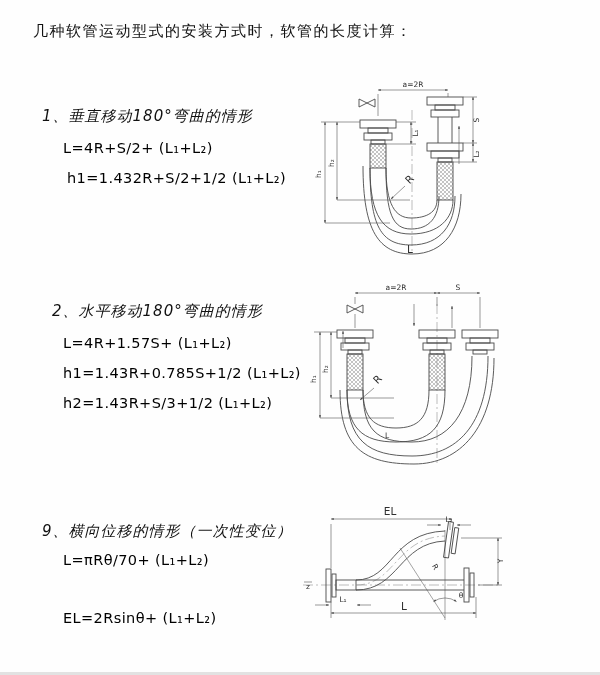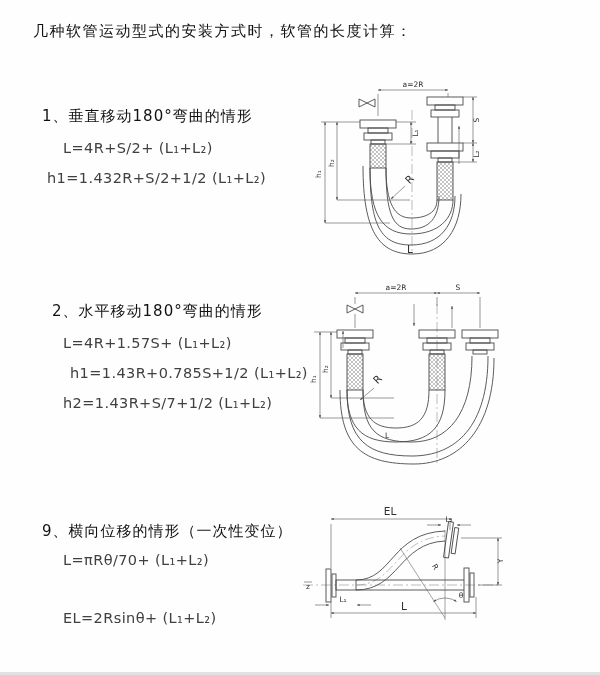--- a/index.html
+++ b/index.html
@@ -1,22 +1,22 @@
 <!DOCTYPE html>
 <html><head>
 <meta charset="utf-8">
 <style>
   html,body{margin:0;padding:0;background:#ffffff;}
   .page{
     position:relative;width:600px;height:675px;background:#fefefe;overflow:hidden;
     font-family:"DejaVu Sans","Liberation Sans",sans-serif;color:#1b1b1b;
   }
   .title{position:absolute;left:33px;top:22px;font-size:15px;letter-spacing:1.5px;color:#111;}
-  .sec-heading{position:absolute;font-size:15px;letter-spacing:1px;color:#111;white-space:pre;}
-  .formula{position:absolute;font-size:14.5px;letter-spacing:.4px;color:#404040;white-space:pre;}
+  .sec-heading{position:absolute;font-size:15px;letter-spacing:1px;color:#111;white-space:pre;font-style:italic;}
+  .formula{position:absolute;font-size:14.5px;letter-spacing:.4px;color:#000000;white-space:pre;}
   .diag{position:absolute;}
   .dlbl text{font-family:"DejaVu Sans",sans-serif;font-size:7.5px;fill:#2e2e2e;}
   .dlbl text.big{font-size:10.5px;}
   .bottom-edge{position:absolute;left:0;bottom:0;width:600px;height:3px;background:#e2e2e2;}
 </style>
 </head>
 <body>
 
 <div class="page">
 
@@ -28,21 +28,21 @@
       <marker id="arw" viewBox="0 0 10 10" refX="10" refY="5" markerWidth="9" markerHeight="4.5" orient="auto-start-reverse">
         <path d="M0,1 L10,5 L0,9 Z" fill="#4a4a4a"></path>
       </marker>
     </defs>
   </svg>
 
   <div class="title">几种软管运动型式的安装方式时，软管的长度计算：</div>
 
   <div class="sec-heading" style="left:42px;top:107px">1、垂直移动180°弯曲的情形</div>
   <div class="formula" style="left:63px;top:140px">L=4R+S/2+ (L₁+L₂)</div>
-  <div class="formula" style="left:47px;top:170px">h1=1.432R+S/2+1/2 (L₁+L₂)</div>
+  <div class="formula" style="left:67px;top:170px">h1=1.432R+S/2+1/2 (L₁+L₂)</div>
 
   <svg class="diag" style="left:315px;top:66px" width="275" height="196" viewBox="0 0 275 196">
     <g stroke="#4a4a4a" fill="none" stroke-width="0.9">
       <path d="M97,44 V186" stroke="#909090" stroke-width="0.6" stroke-dasharray="10 3 2 3"></path>
       <g>
         <path d="M55,102 C55,150 68,168 96,168 C124,168 138,152 138,134"></path>
         <path d="M71,102 C71,138 80,152 96,152 C112,152 122,146 122,134"></path>
         <path d="M55,102 C55,160 66,179 96,179 C126,179 140,158 140,130"></path>
         <path d="M71,102 C71,148 78,163 96,163 C114,163 124,152 124,130"></path>
         <path d="M48,100 C48,165 64,188 97,188 C130,188 146,162 146,128"></path>
@@ -89,22 +89,22 @@
       <text transform="rotate(-90 164 88)" x="164" y="88" text-anchor="middle">L₂</text>
       <text transform="rotate(-90 19 97)" x="19" y="97" text-anchor="middle">h₂</text>
       <text transform="rotate(-90 6 108)" x="6" y="108" text-anchor="middle">h₁</text>
       <text class="big" transform="rotate(-45 97 116)" x="97" y="116" text-anchor="middle">R</text>
       <text class="big" x="95" y="187" text-anchor="middle">L</text>
     </g>
   </svg>
 
   <div class="sec-heading" style="left:52px;top:302px">2、水平移动180°弯曲的情形</div>
   <div class="formula" style="left:63px;top:335px">L=4R+1.57S+ (L₁+L₂)</div>
-  <div class="formula" style="left:70px;top:365px">h1=1.43R+0.785S+1/2 (L₁+L₂)</div>
-  <div class="formula" style="left:63px;top:395px">h2=1.43R+S/7+1/2 (L₁+L₂)</div>
+  <div class="formula" style="left:63px;top:365px">h1=1.43R+0.785S+1/2 (L₁+L₂)</div>
+  <div class="formula" style="left:63px;top:395px">h2=1.43R+S/3+1/2 (L₁+L₂)</div>
 
   <svg class="diag" style="left:306px;top:276px" width="285" height="192" viewBox="0 0 285 192">
     <g stroke="#4a4a4a" fill="none" stroke-width="0.9">
       <path d="M131,28 V188" stroke="#909090" stroke-width="0.6" stroke-dasharray="10 3 2 3"></path>
       <g>
         <path d="M41,114 C41,152 56,166 90,166 C124,166 139,152 139,114"></path>
         <path d="M57,114 C57,142 68,152 90,152 C112,152 123,142 123,114"></path>
         <path d="M41,114 C41,165 62,180 106,180 C150,180 182,150 182,80"></path>
         <path d="M57,114 C57,154 70,166 106,166 C142,166 166,138 166,80"></path>
         <path d="M34,114 C34,172 58,188 108,188 C154,188 188,152 188,82"></path>

